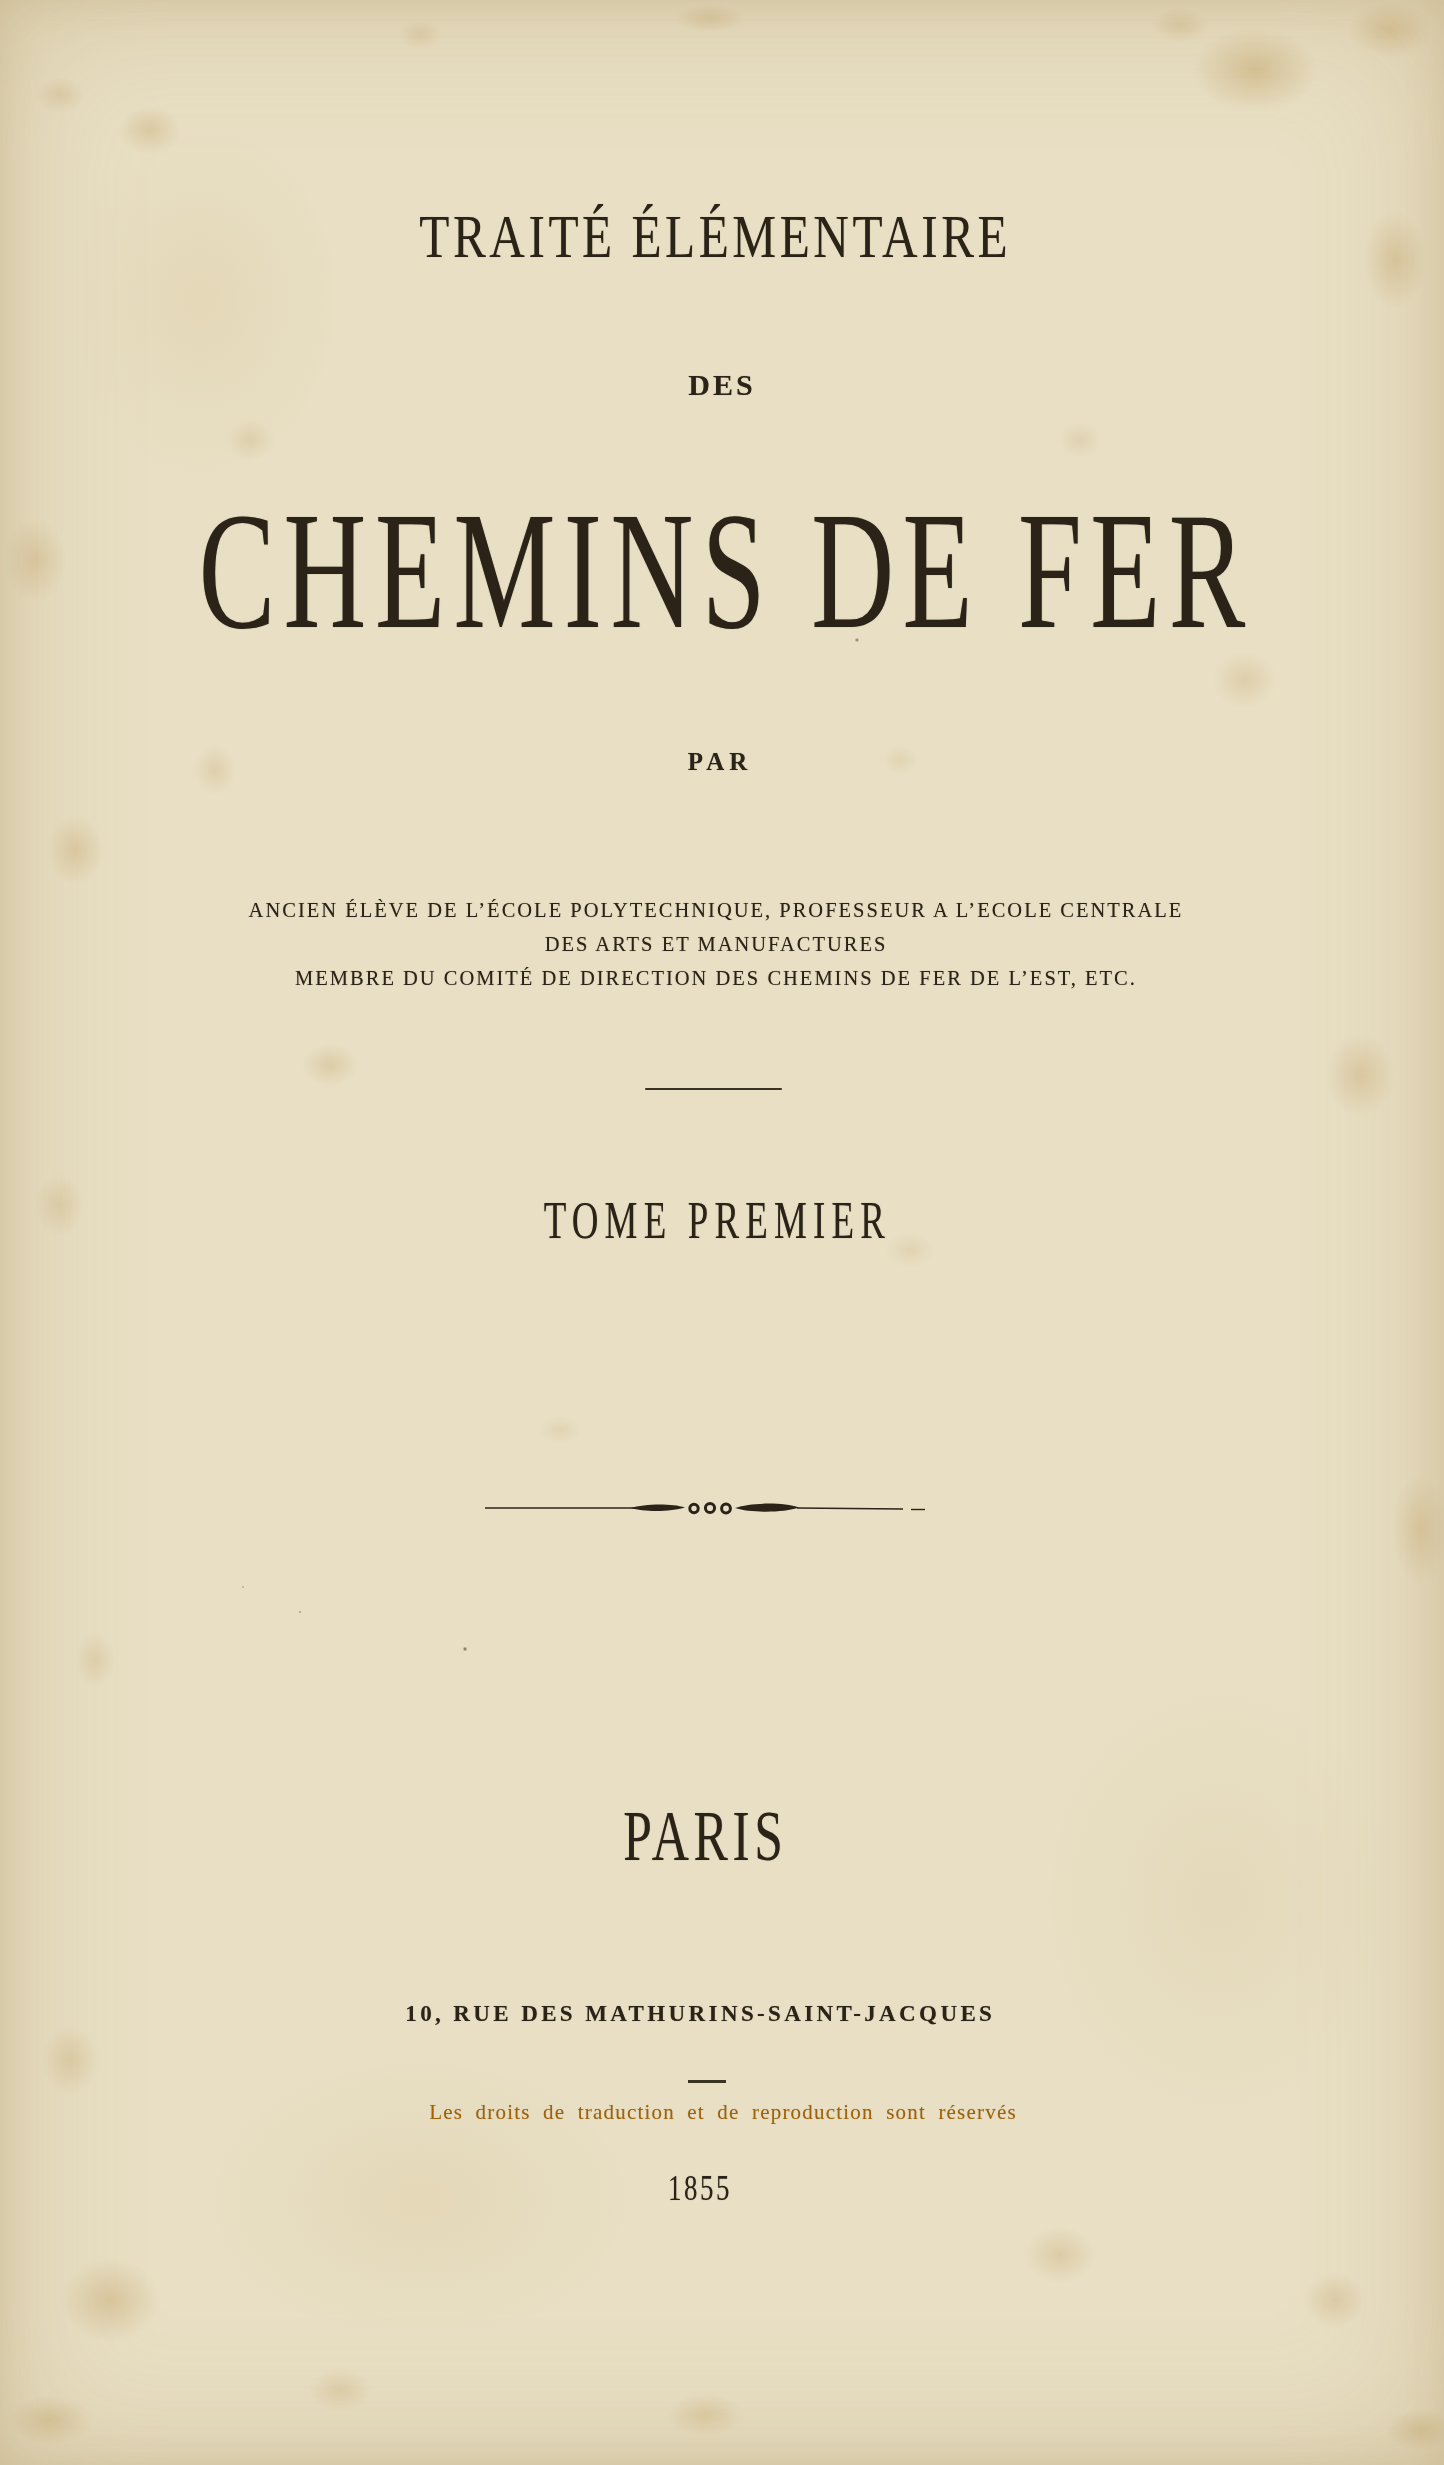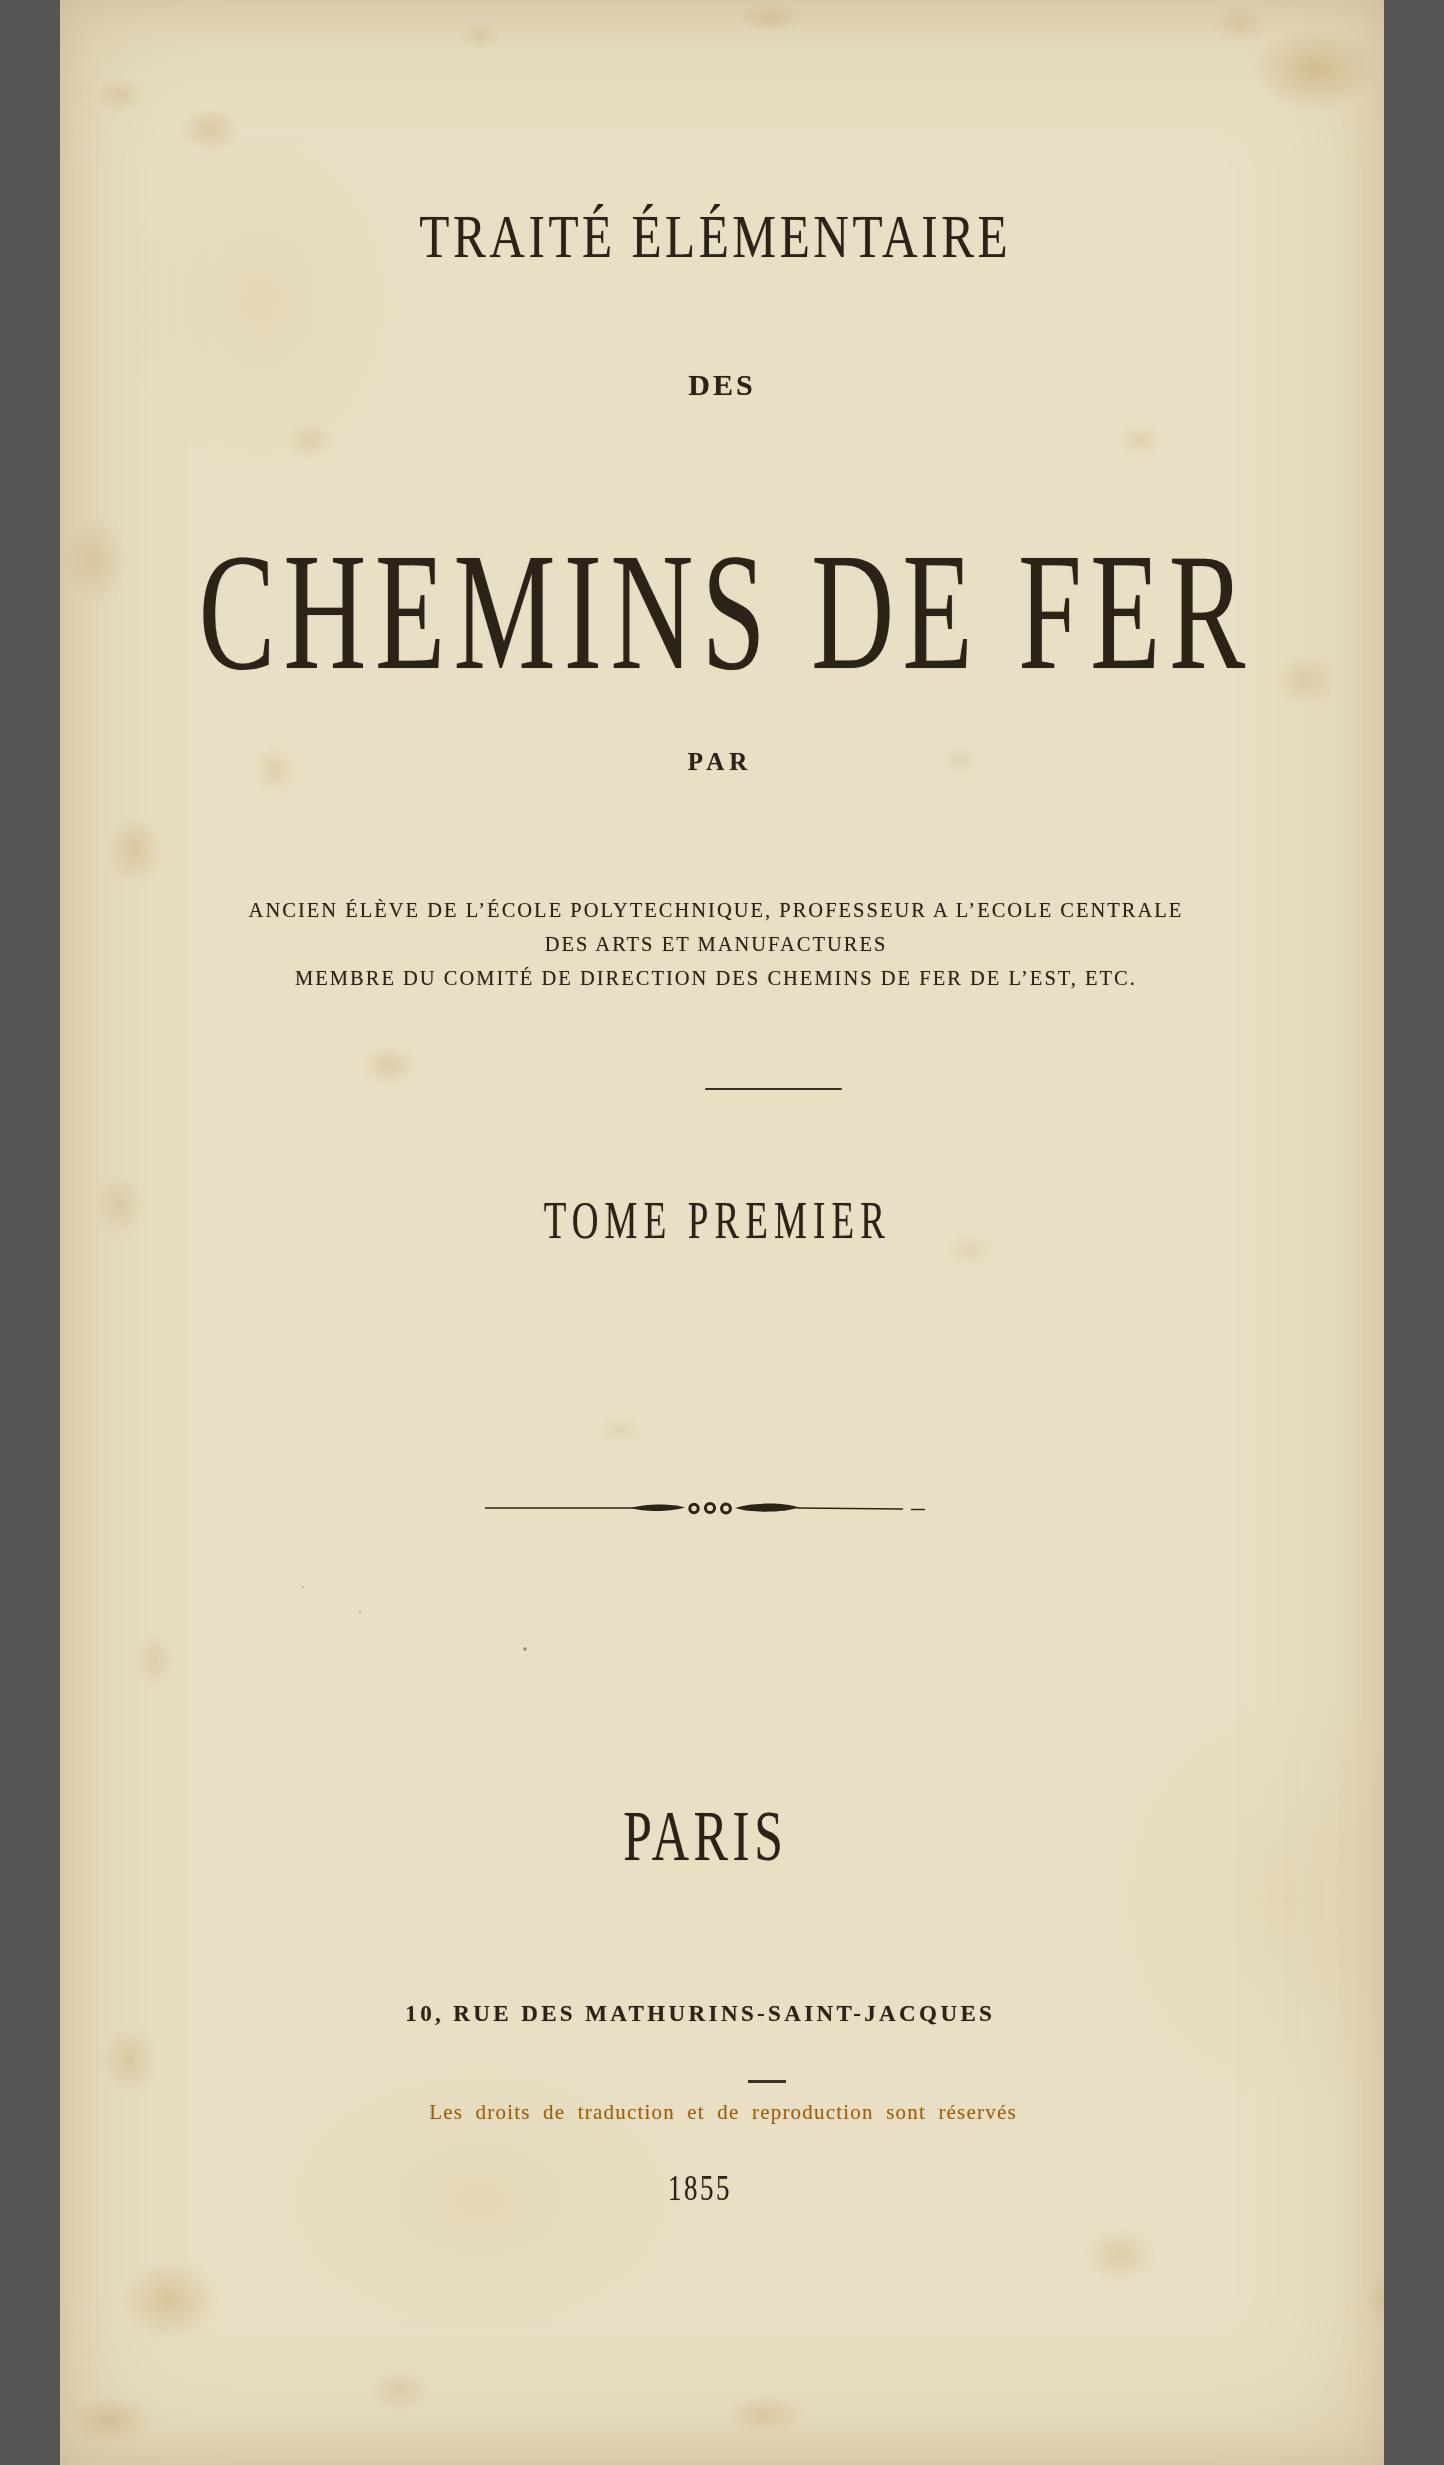--- a/index.html
+++ b/index.html
@@ -1,18 +1,18 @@
 <!DOCTYPE html>
 <html><head>
 <meta charset="utf-8">
 <style>
   html,body{margin:0;padding:0;background:#555;}
   .page{
     position:relative;
-    width:1324px;height:2465px;
+    width:1444px;height:2465px;
     margin:0 auto;
     background-color:#e8dfc4;
     overflow:hidden;
     font-family:"Liberation Serif","DejaVu Serif",serif;
     color:#2b2318;
   }
   
   .page::after{
     content:"";position:absolute;inset:0;pointer-events:none;
     box-shadow:inset 0 0 140px rgba(163,130,70,.28), inset 0 0 40px rgba(163,130,70,.18);
@@ -61,21 +61,21 @@
   }
   .row{position:absolute;left:0;right:0;text-align:center;white-space:nowrap;}
   .row > span{display:inline-block;position:relative;}
   .ink{color:#2b2318;text-shadow:0 0 1px rgba(43,35,24,.35);}
 
   .title-small{top:204px;font-size:56px;letter-spacing:4px;}
   .title-small > span{transform:scale(.88,1.08);left:-7px;}
 
   .des{top:368px;font-size:30px;font-weight:bold;letter-spacing:3px;}
 
-  .title-main{top:474px;font-size:122px;letter-spacing:9px;margin-top:41px;}
+  .title-main{top:474px;font-size:122px;letter-spacing:9px;}
   .title-main > span{transform:scale(.94,1.38);transform-origin:center top;left:4px;}
 
   .par{top:748px;font-size:25px;font-weight:bold;letter-spacing:5px;}
   .par > span{left:-2px;}
 
   .author{top:820px;font-size:52px;font-weight:bold;letter-spacing:7px;
           font-family:"DejaVu Serif","Liberation Serif",serif;}
   .author > span{transform:scale(.87,1.12);left:-6px;}
 
   .creds{top:893px;font-size:20.5px;font-weight:normal;letter-spacing:2px;line-height:34px;}

